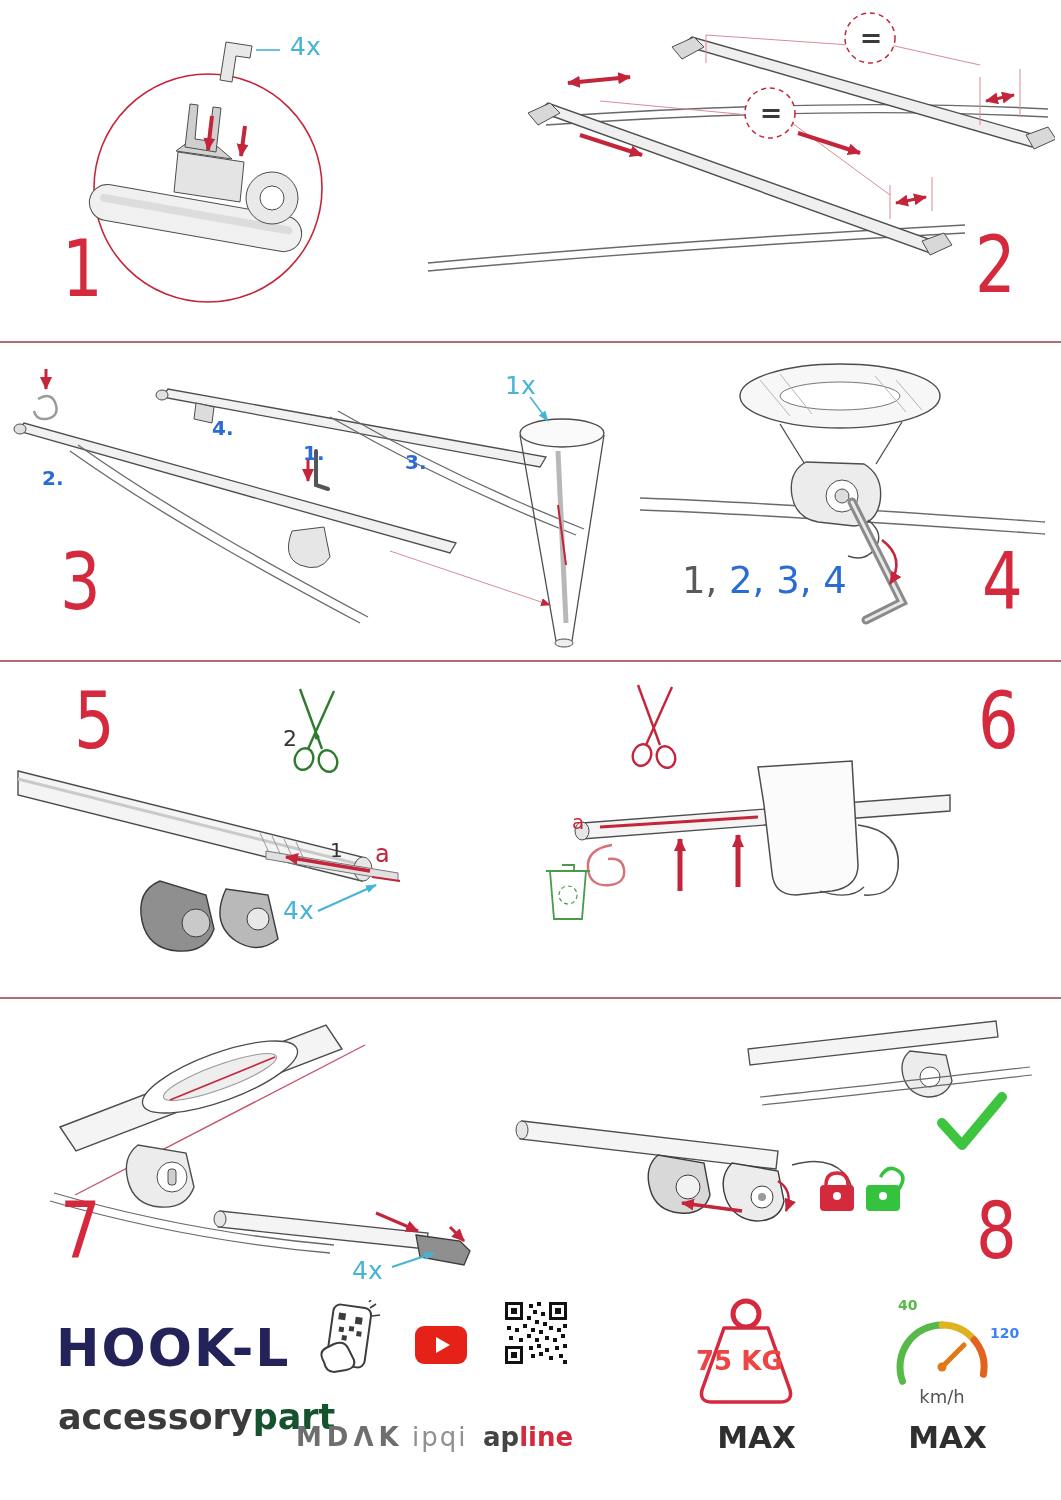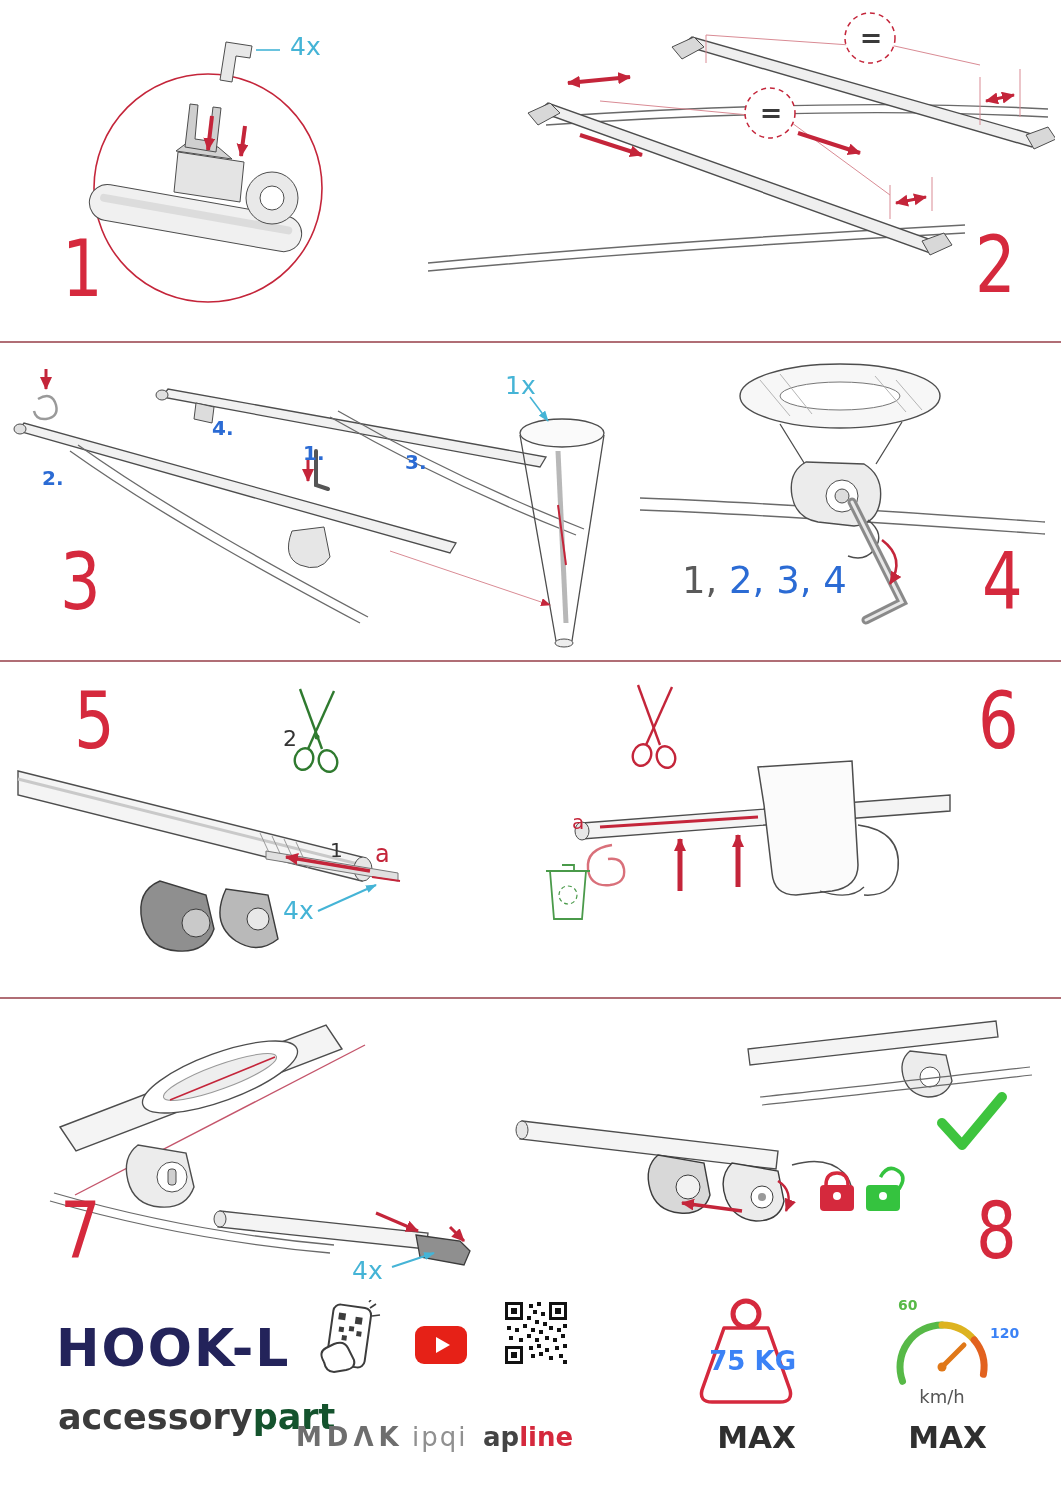--- a/index.html
+++ b/index.html
@@ -20,21 +20,21 @@
   .product{font-size:52px;font-weight:700;color:#23235a;letter-spacing:2px;}
   .brand{font-size:35px;font-weight:700;}
   .brand .d{color:#3b3b3b;}
   .brand .r{color:#14532d;}
   .logo1{font-size:26px;font-weight:700;color:#6e6e6e;letter-spacing:5px;}
   .logo2{font-size:26px;color:#909090;letter-spacing:2px;}
   .logo3{font-size:26px;font-weight:600;}
   .logo3 .d{color:#444444;}
   .logo3 .r{color:#d5293d;}
   .maxlbl{font-size:31px;font-weight:600;color:#2f2f2f;text-align:right;}
-  .kg{font-size:26px;font-weight:700;color:#3b82f6;text-align:right;}
+  .kg{font-size:26px;font-weight:700;color:#ef4444;text-align:left;}
   .sp60{font-size:14px;font-weight:700;color:#57b947;}
   .sp120{font-size:14px;font-weight:700;color:#3b82f6;}
   .kmh{font-size:18px;color:#555;text-align:center;}
   svg{display:block;}
 </style>
 </head>
 <body>
 
 <div class="page">
 
@@ -385,18 +385,18 @@
 
   <div class="abs" style="left:882px;top:1295px;">
     <svg viewBox="0 0 120 110" width="120" height="110">
       <path d="M20.5,86.3 A42,42 0 0 1 60,30" fill="none" stroke="#57b947" stroke-width="7" stroke-linecap="round"></path>
       <path d="M60,30 A42,42 0 0 1 92.2,45" fill="none" stroke="#ddb320" stroke-width="7" stroke-linecap="round"></path>
       <path d="M92.2,45 A42,42 0 0 1 101.4,79.3" fill="none" stroke="#e2621f" stroke-width="7" stroke-linecap="round"></path>
       <line x1="60" y1="72" x2="82" y2="50" stroke="#e07818" stroke-width="5" stroke-linecap="round"></line>
       <circle cx="60" cy="72" r="4.5" fill="#e07818"></circle>
     </svg>
   </div>
-  <div class="lbl sp60" style="left:898px;top:1298px;">60</div>
+  <div class="lbl sp60" style="left:898px;top:1298px;">40</div>
   <div class="lbl sp120" style="left:990px;top:1326px;">120</div>
   <div class="lbl kmh" style="left:914px;top:1388px;width:56px;">km/h</div>
   <div class="lbl maxlbl" style="left:897px;top:1422px;width:90px;">MAX</div>
 
 </div>
 
 </body></html>

